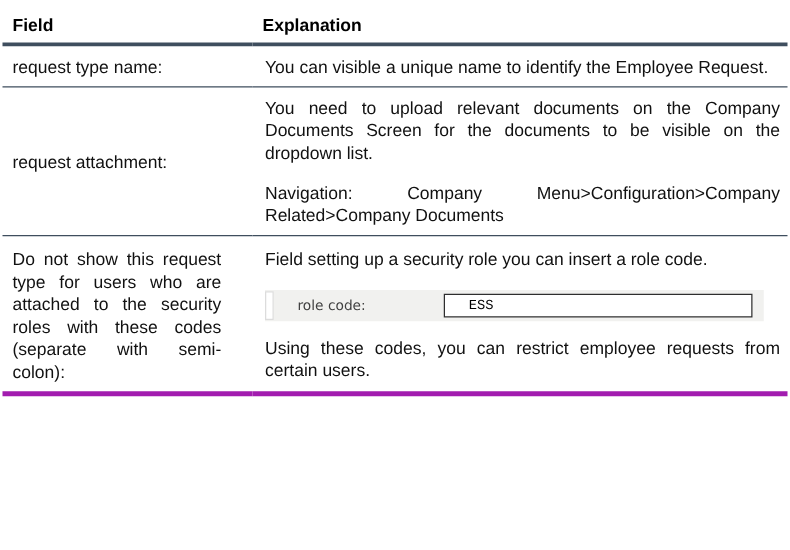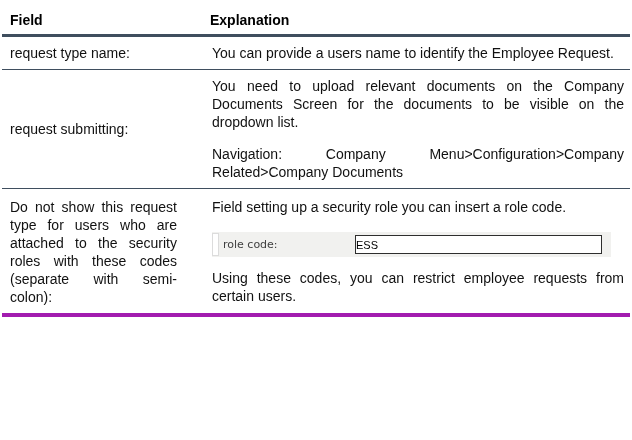--- a/index.html
+++ b/index.html
@@ -57,36 +57,36 @@
   .embed-left {
     width: 5px;
     height: 21px;
     background: #ffffff;
     border: 1px solid #dcdcdc;
     flex: 0 0 auto;
   }
   .embed-label {
     font-size: 11px;
     color: #404040;
-    padding-left: 4px;
+    padding-left: 19px;
     width: 136px;
     box-sizing: border-box;
     flex: 0 0 auto;
     white-space: nowrap;
   }
   .embed-input {
     width: 247px;
     height: 19px;
     box-sizing: border-box;
     border: 1px solid #2e2e2e;
     background: #ffffff;
-    font-family: Liberation Sans, sans-serif;
+    font-family: Liberation Mono, monospace;
     font-size: 11px;
     color: #000000;
-    padding: 0 0;
+    padding: 0 19px;
     outline: none;
   }
 </style>
 </head>
 <body>
 
 <div class="doc">
   <table class="help-table">
     <colgroup>
         <col class="c-field">
@@ -95,25 +95,25 @@
     <thead>
       <tr>
         <th>Field</th>
         <th>Explanation</th>
       </tr>
     </thead>
     <tbody>
       <tr>
         <td class="field-cell">request type name:</td>
         <td class="expl-cell">
-          <p>You can provide a users name to identify the Employee Request.</p>
+          <p>You can visible a unique name to identify the Employee Request.</p>
         </td>
       </tr>
       <tr class="row-4">
-        <td class="field-cell">request submitting:</td>
+        <td class="field-cell">request attachment:</td>
         <td class="expl-cell">
           <p>You need to upload relevant documents on the Company Documents Screen for the documents to be visible on the dropdown list.</p>
           <p>Navigation: Company Menu&gt;Configuration&gt;Company Related&gt;Company Documents</p>
         </td>
       </tr>
       <tr class="last-row">
         <td class="field-cell">Do not show this request type for users who are attached to the security roles with these codes (separate with semi-colon):</td>
         <td class="expl-cell">
           <p>Field setting up a security role you can insert a role code.</p>
           <div class="embed">

